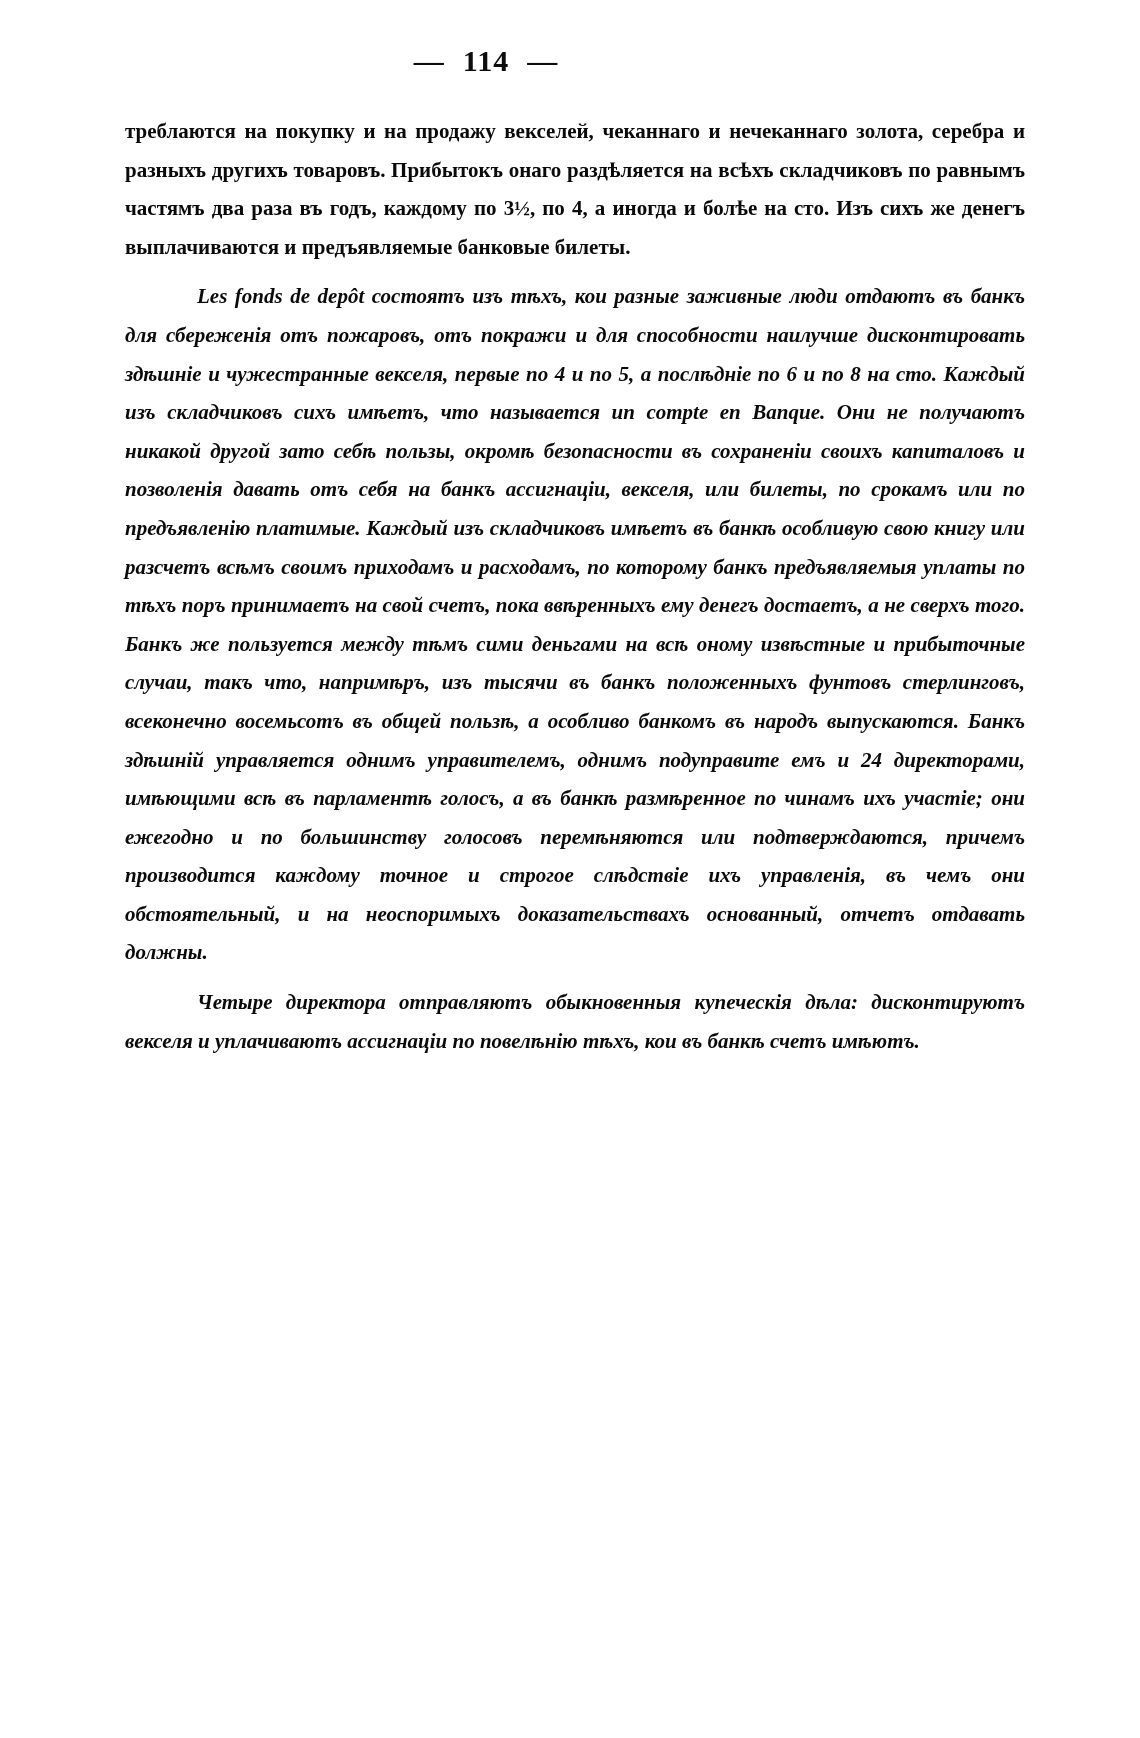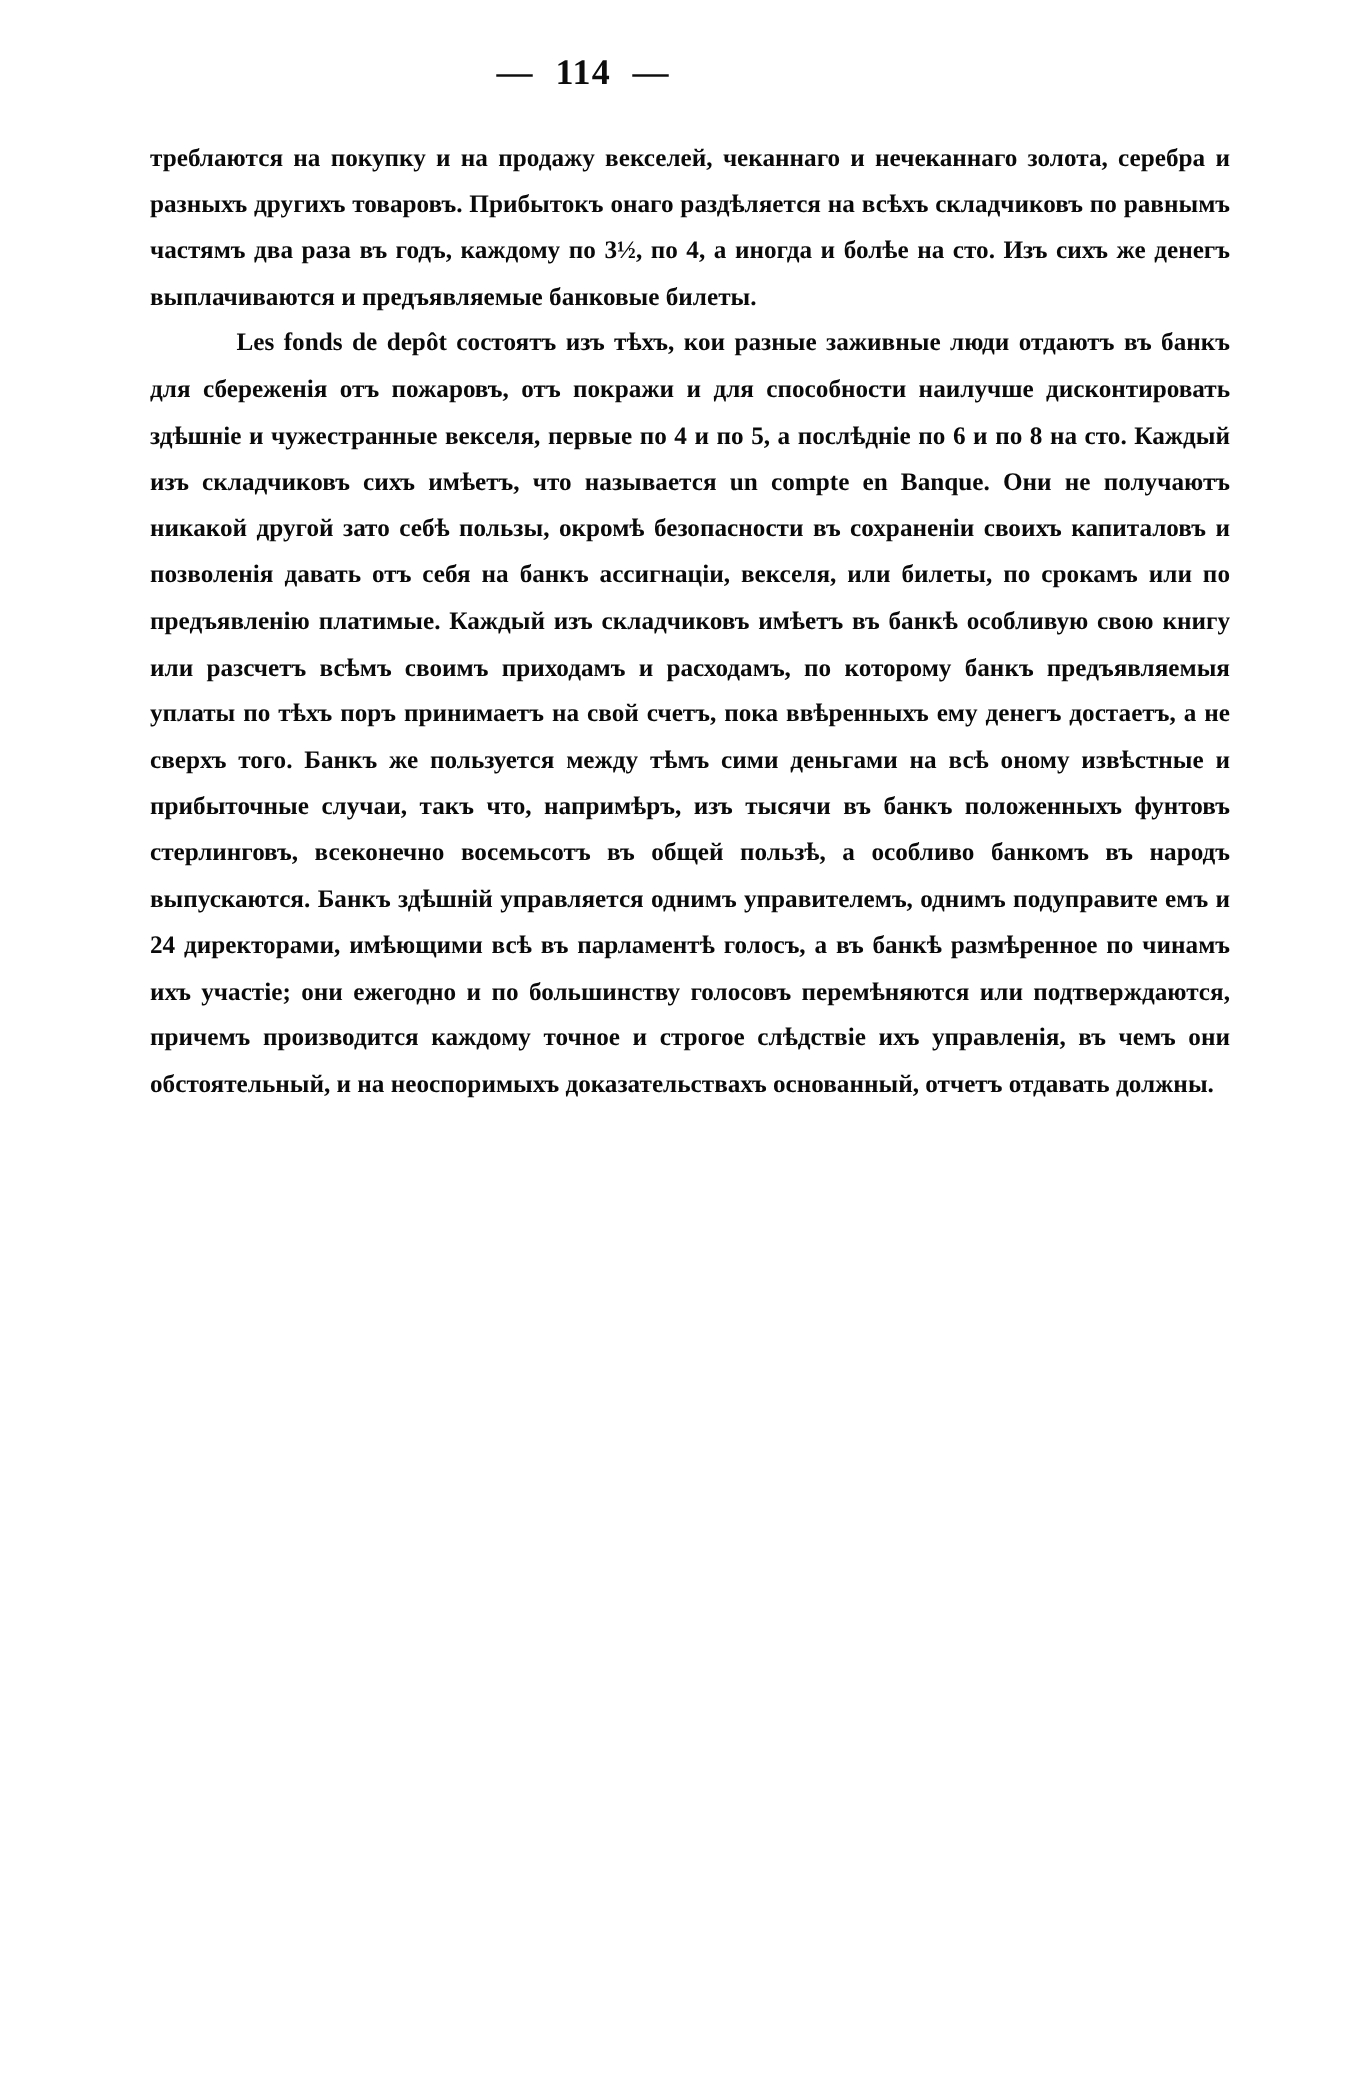--- a/index.html
+++ b/index.html
@@ -52,34 +52,36 @@
   }
   .para {
     margin: 0 0 0 0;
     text-indent: 72px;
     text-align: justify;
   }
   .para.no-indent {
     text-indent: 0;
   }
   .para + .para {
-    margin-top: 0px;
+    margin-top: 11px;
+    font-style: italic;
   }
   
   .body-text {
     -webkit-font-smoothing: none;
   }
 </style>
 </head>
 <body>
 
 <div class="page">
 
   <div class="page-header">
     <span class="dash">—</span><span>114</span><span class="dash">—</span>
   </div>
 
   <div class="body-text">
     <p class="para no-indent">треблаются на покупку и на продажу векселей, чеканнаго и нечеканнаго золота, серебра и разныхъ другихъ товаровъ. Прибытокъ онаго раздѣляется на всѣхъ складчиковъ по равнымъ частямъ два раза въ годъ, каждому по 3½, по 4, а иногда и болѣе на сто. Изъ сихъ же денегъ выплачиваются и предъявляемые банковые билеты.</p>
     <p class="para">Les fonds de depôt состоятъ изъ тѣхъ, кои разные заживные люди отдаютъ въ банкъ для сбереженія отъ пожаровъ, отъ покражи и для способности наилучше дисконтировать здѣшніе и чужестранные векселя, первые по 4 и по 5, а послѣдніе по 6 и по 8 на сто. Каждый изъ складчиковъ сихъ имѣетъ, что называется un compte en Banque. Они не получаютъ никакой другой зато себѣ пользы, окромѣ безопасности въ сохраненіи своихъ капиталовъ и позволенія давать отъ себя на банкъ ассигнаціи, векселя, или билеты, по срокамъ или по предъявленію платимые. Каждый изъ складчиковъ имѣетъ въ банкѣ особливую свою книгу или разсчетъ всѣмъ своимъ приходамъ и расходамъ, по которому банкъ предъявляемыя уплаты по тѣхъ поръ принимаетъ на свой счетъ, пока ввѣренныхъ ему денегъ достаетъ, а не сверхъ того. Банкъ же пользуется между тѣмъ сими деньгами на всѣ оному извѣстные и прибыточные случаи, такъ что, напримѣръ, изъ тысячи въ банкъ положенныхъ фунтовъ стерлинговъ, всеконечно восемьсотъ въ общей пользѣ, а особливо банкомъ въ народъ выпускаются. Банкъ здѣшній управляется однимъ управителемъ, однимъ подуправите емъ и 24 директорами, имѣющими всѣ въ парламентѣ голосъ, а въ банкѣ размѣренное по чинамъ ихъ участіе; они ежегодно и по большинству голосовъ перемѣняются или подтверждаются, причемъ производится каждому точное и строгое слѣдствіе ихъ управленія, въ чемъ они обстоятельный, и на неоспоримыхъ доказательствахъ основанный, отчетъ отдавать должны.</p>
+    <p class="para">Четыре директора отправляютъ обыкновенныя купеческія дѣла: дисконтируютъ векселя и уплачиваютъ ассигнаціи по повелѣнію тѣхъ, кои въ банкѣ счетъ имѣютъ.</p>
   </div>
 
 </div>
 
 </body></html>

